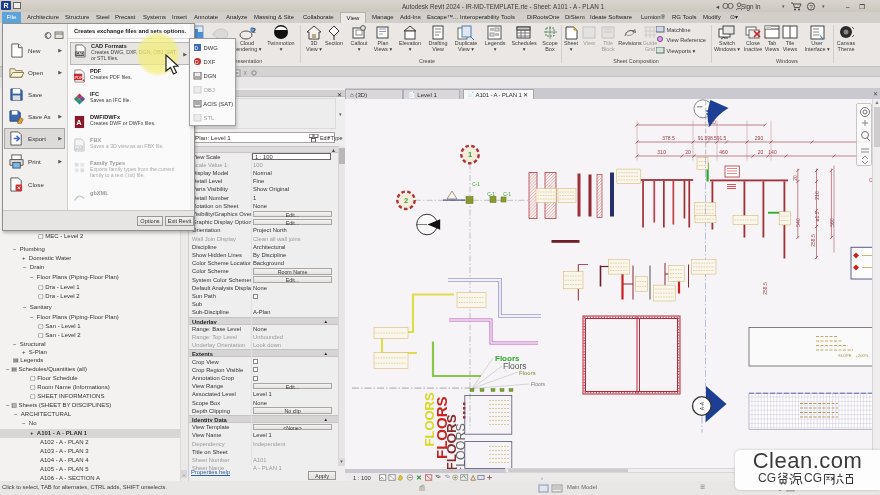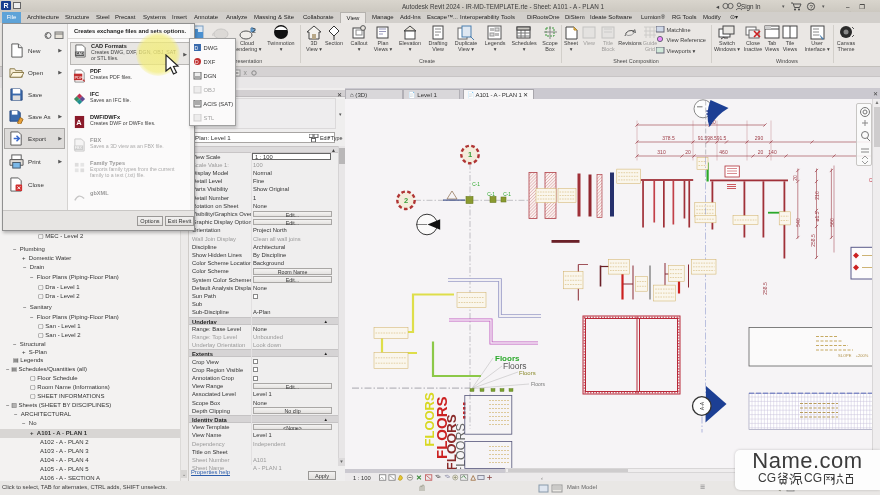--- a/index.html
+++ b/index.html
@@ -1005,21 +1005,21 @@
         </svg> ACIS (SAT)</div>
  <div class="flyitem dis" style="top:74px;"><svg width="9" height="8" style="vertical-align:-1.5px;">
           <rect x="1" y="0" width="7" height="7" fill="#ddd" stroke="#999"></rect>
         </svg> STL</div>
 </div>
 <div class="abs" style="left:136px;top:32px;width:44px;height:44px;border-radius:50%;background:radial-gradient(circle,rgba(243,237,122,.8) 0%,rgba(243,237,122,.72) 58%,rgba(243,237,122,0) 75%);"></div>
 <svg class="abs" style="left:165px;top:54px;" width="16" height="24" viewBox="0 0 16 24">
       <path d="M1 1 L1 17 L5.5 13.5 L8.5 20 L11.5 18.5 L8.5 12.5 L13 12 Z" fill="#fff" stroke="#222" stroke-width="1.2"></path>
     </svg>
 <div id="wm">
- <div class="l1">Name.com</div>
+ <div class="l1">Clean.com</div>
  <svg width="100" height="14" viewBox="0 0 100 14" style="margin-top:0px;">
   <text x="0" y="11" font-size="12" fill="#3b3b3b" font-family="Liberation Sans">CG</text>
   <g stroke="#3b3b3b" stroke-width="1.05" fill="none">
    <path d="M20.5 4 l2.5 -2 M20 7 l3 -2 M25 2 l4.5 1 M29.5 3 q-1 2.5 -4.5 3.5 M25 4.5 l4.5 3"></path>
    <path d="M22 8.5 h6 v3.5 h-6 z M25 8.5 v3.5 M23 13.5 l1.5 -1.5 M27.5 13.5 l-1.5 -1.5"></path>
    <path d="M32.5 3 l2 1.5 M31.5 7 l2 1.5 M33.5 10 q1 2 -0.5 3.5 M36 2.5 h7 M36.5 2.5 q-0.5 3 -2 4.5 M37 5.5 h5.5 v3 h-5.5 z M37 8.5 l-2 4 M39.5 8.5 v4 q0 1 1.5 1 M42.5 9.5 l1.5 3.5"></path>
   </g>
   <text x="46" y="11" font-size="12" fill="#3b3b3b" font-family="Liberation Sans">CG</text>
   <g stroke="#3b3b3b" stroke-width="1.05" fill="none">
    <path d="M66.5 3.5 h9.5 v9 q0 1 -1.5 1 M66.5 3.5 v10 M68.5 5.5 l3 3.5 M71.5 5.5 l-3 3.5 M73 6 l3 3.5 M76 6 l-3 3.5"></path>

